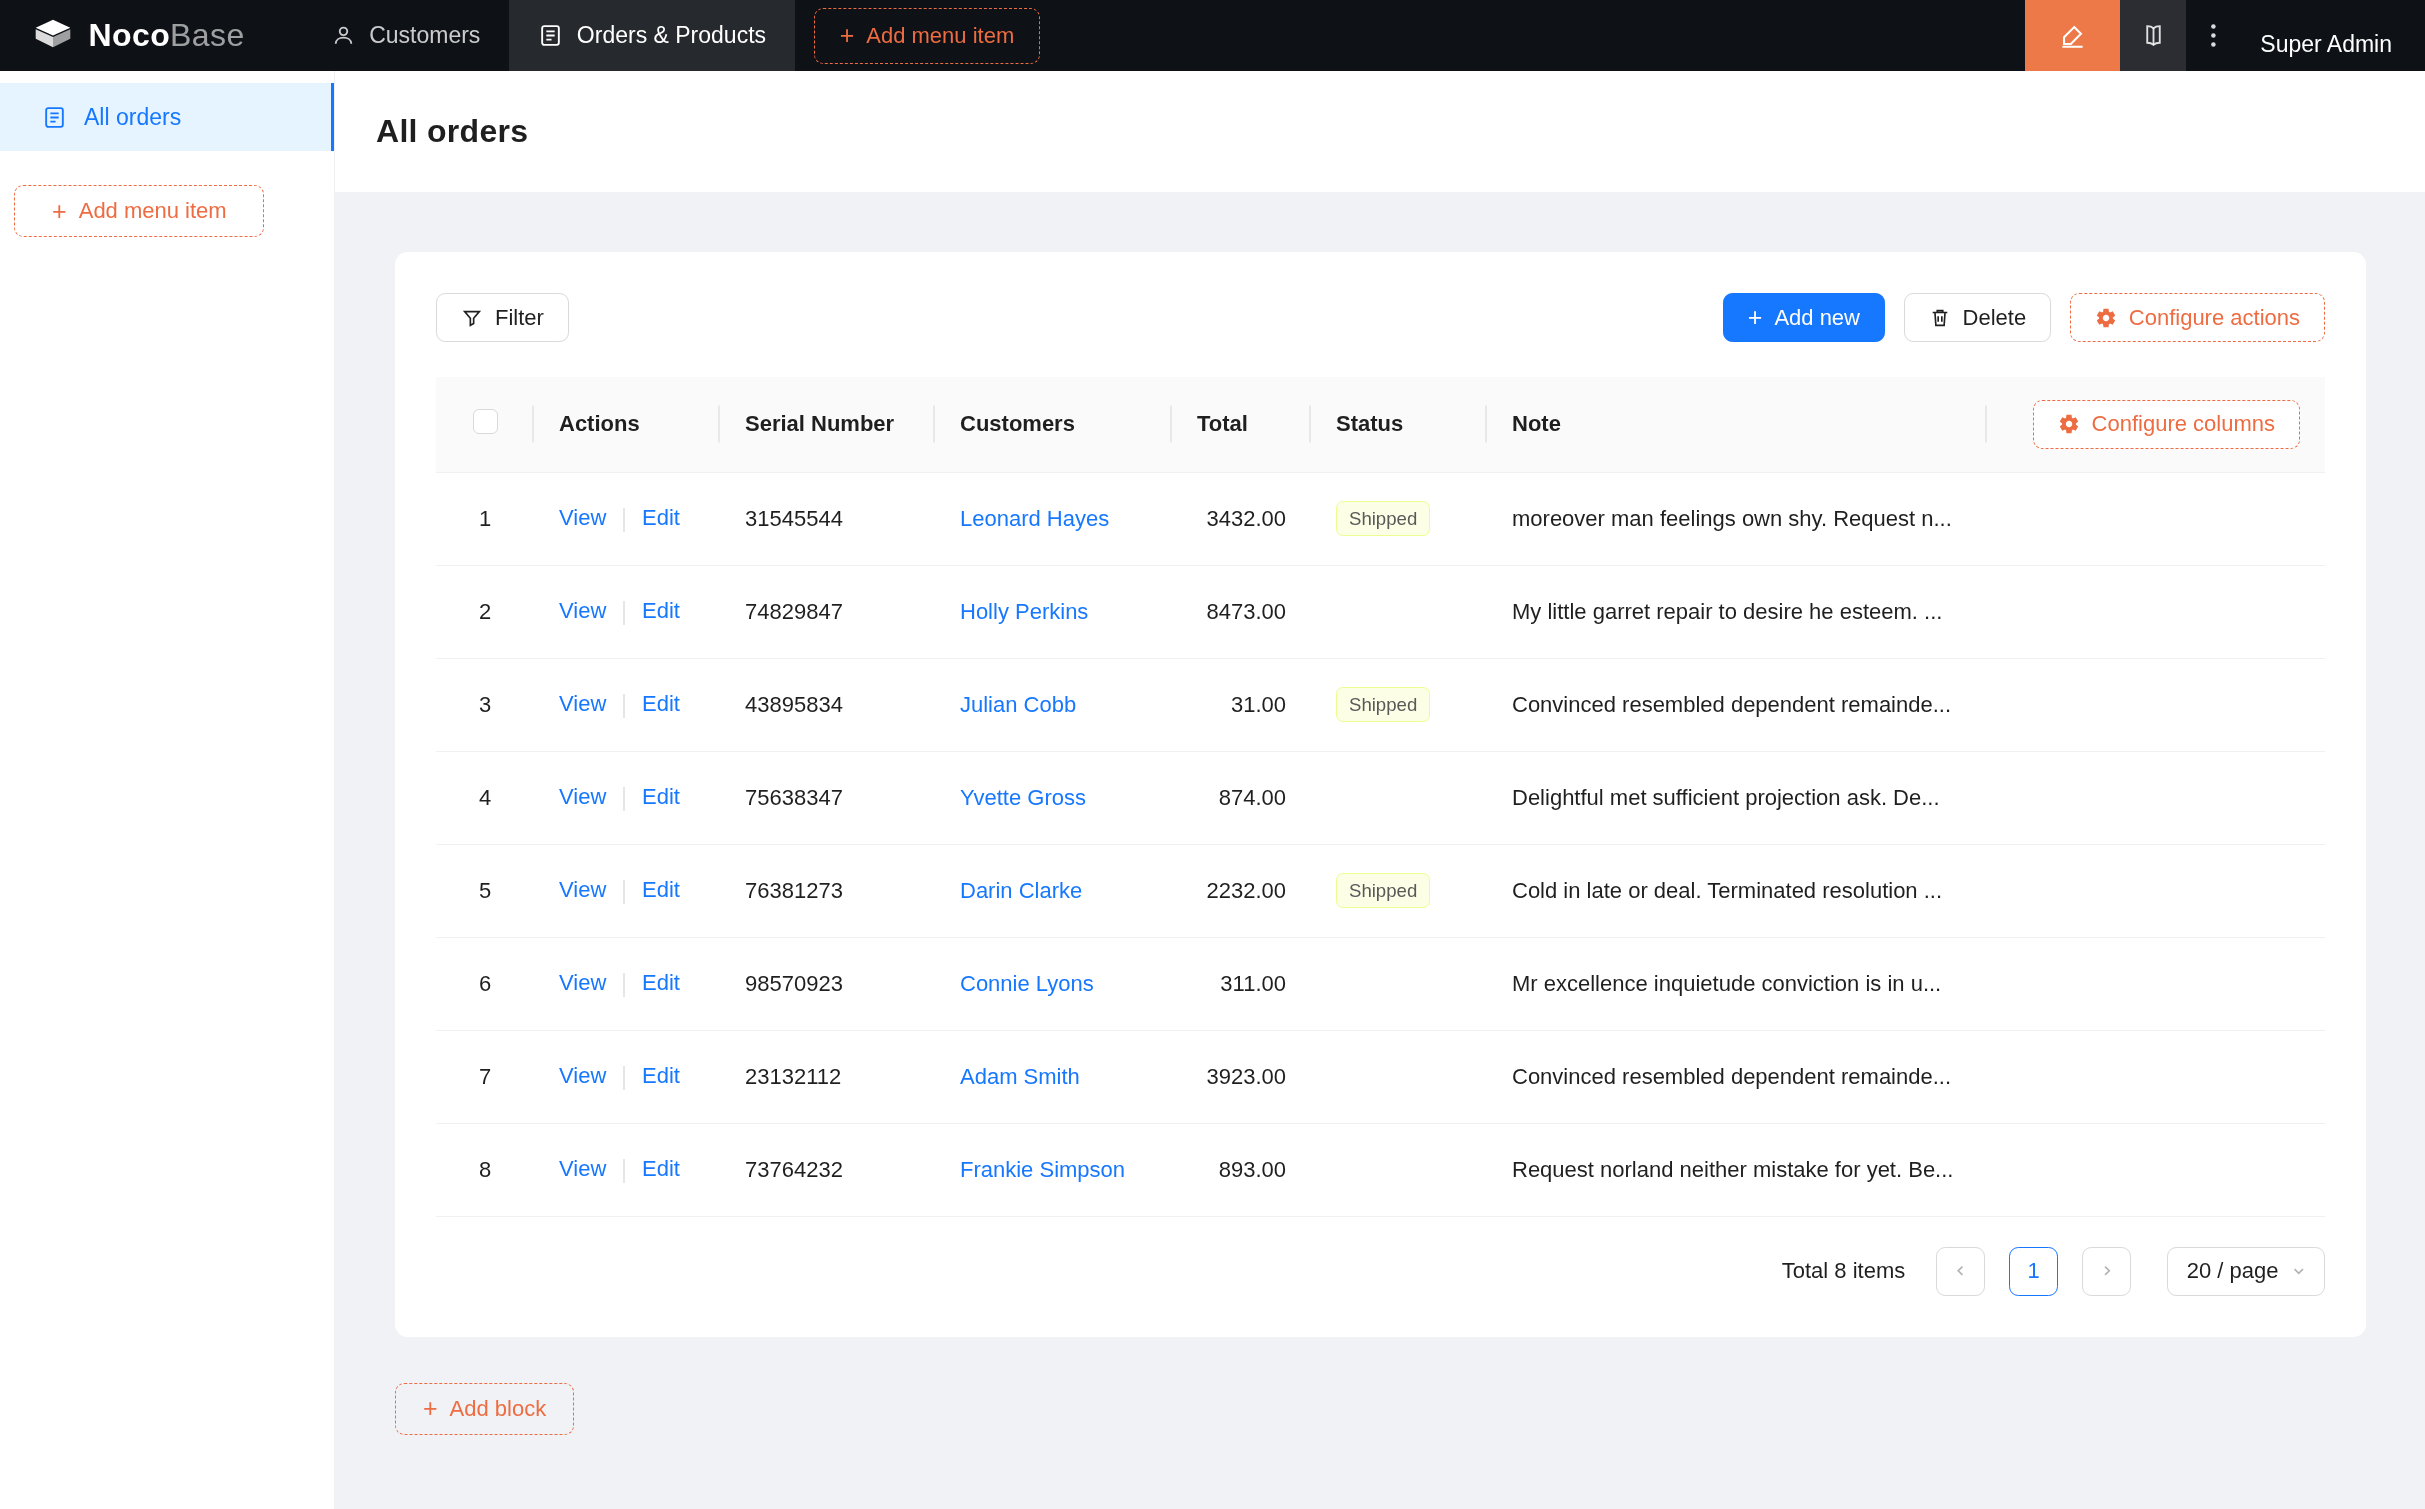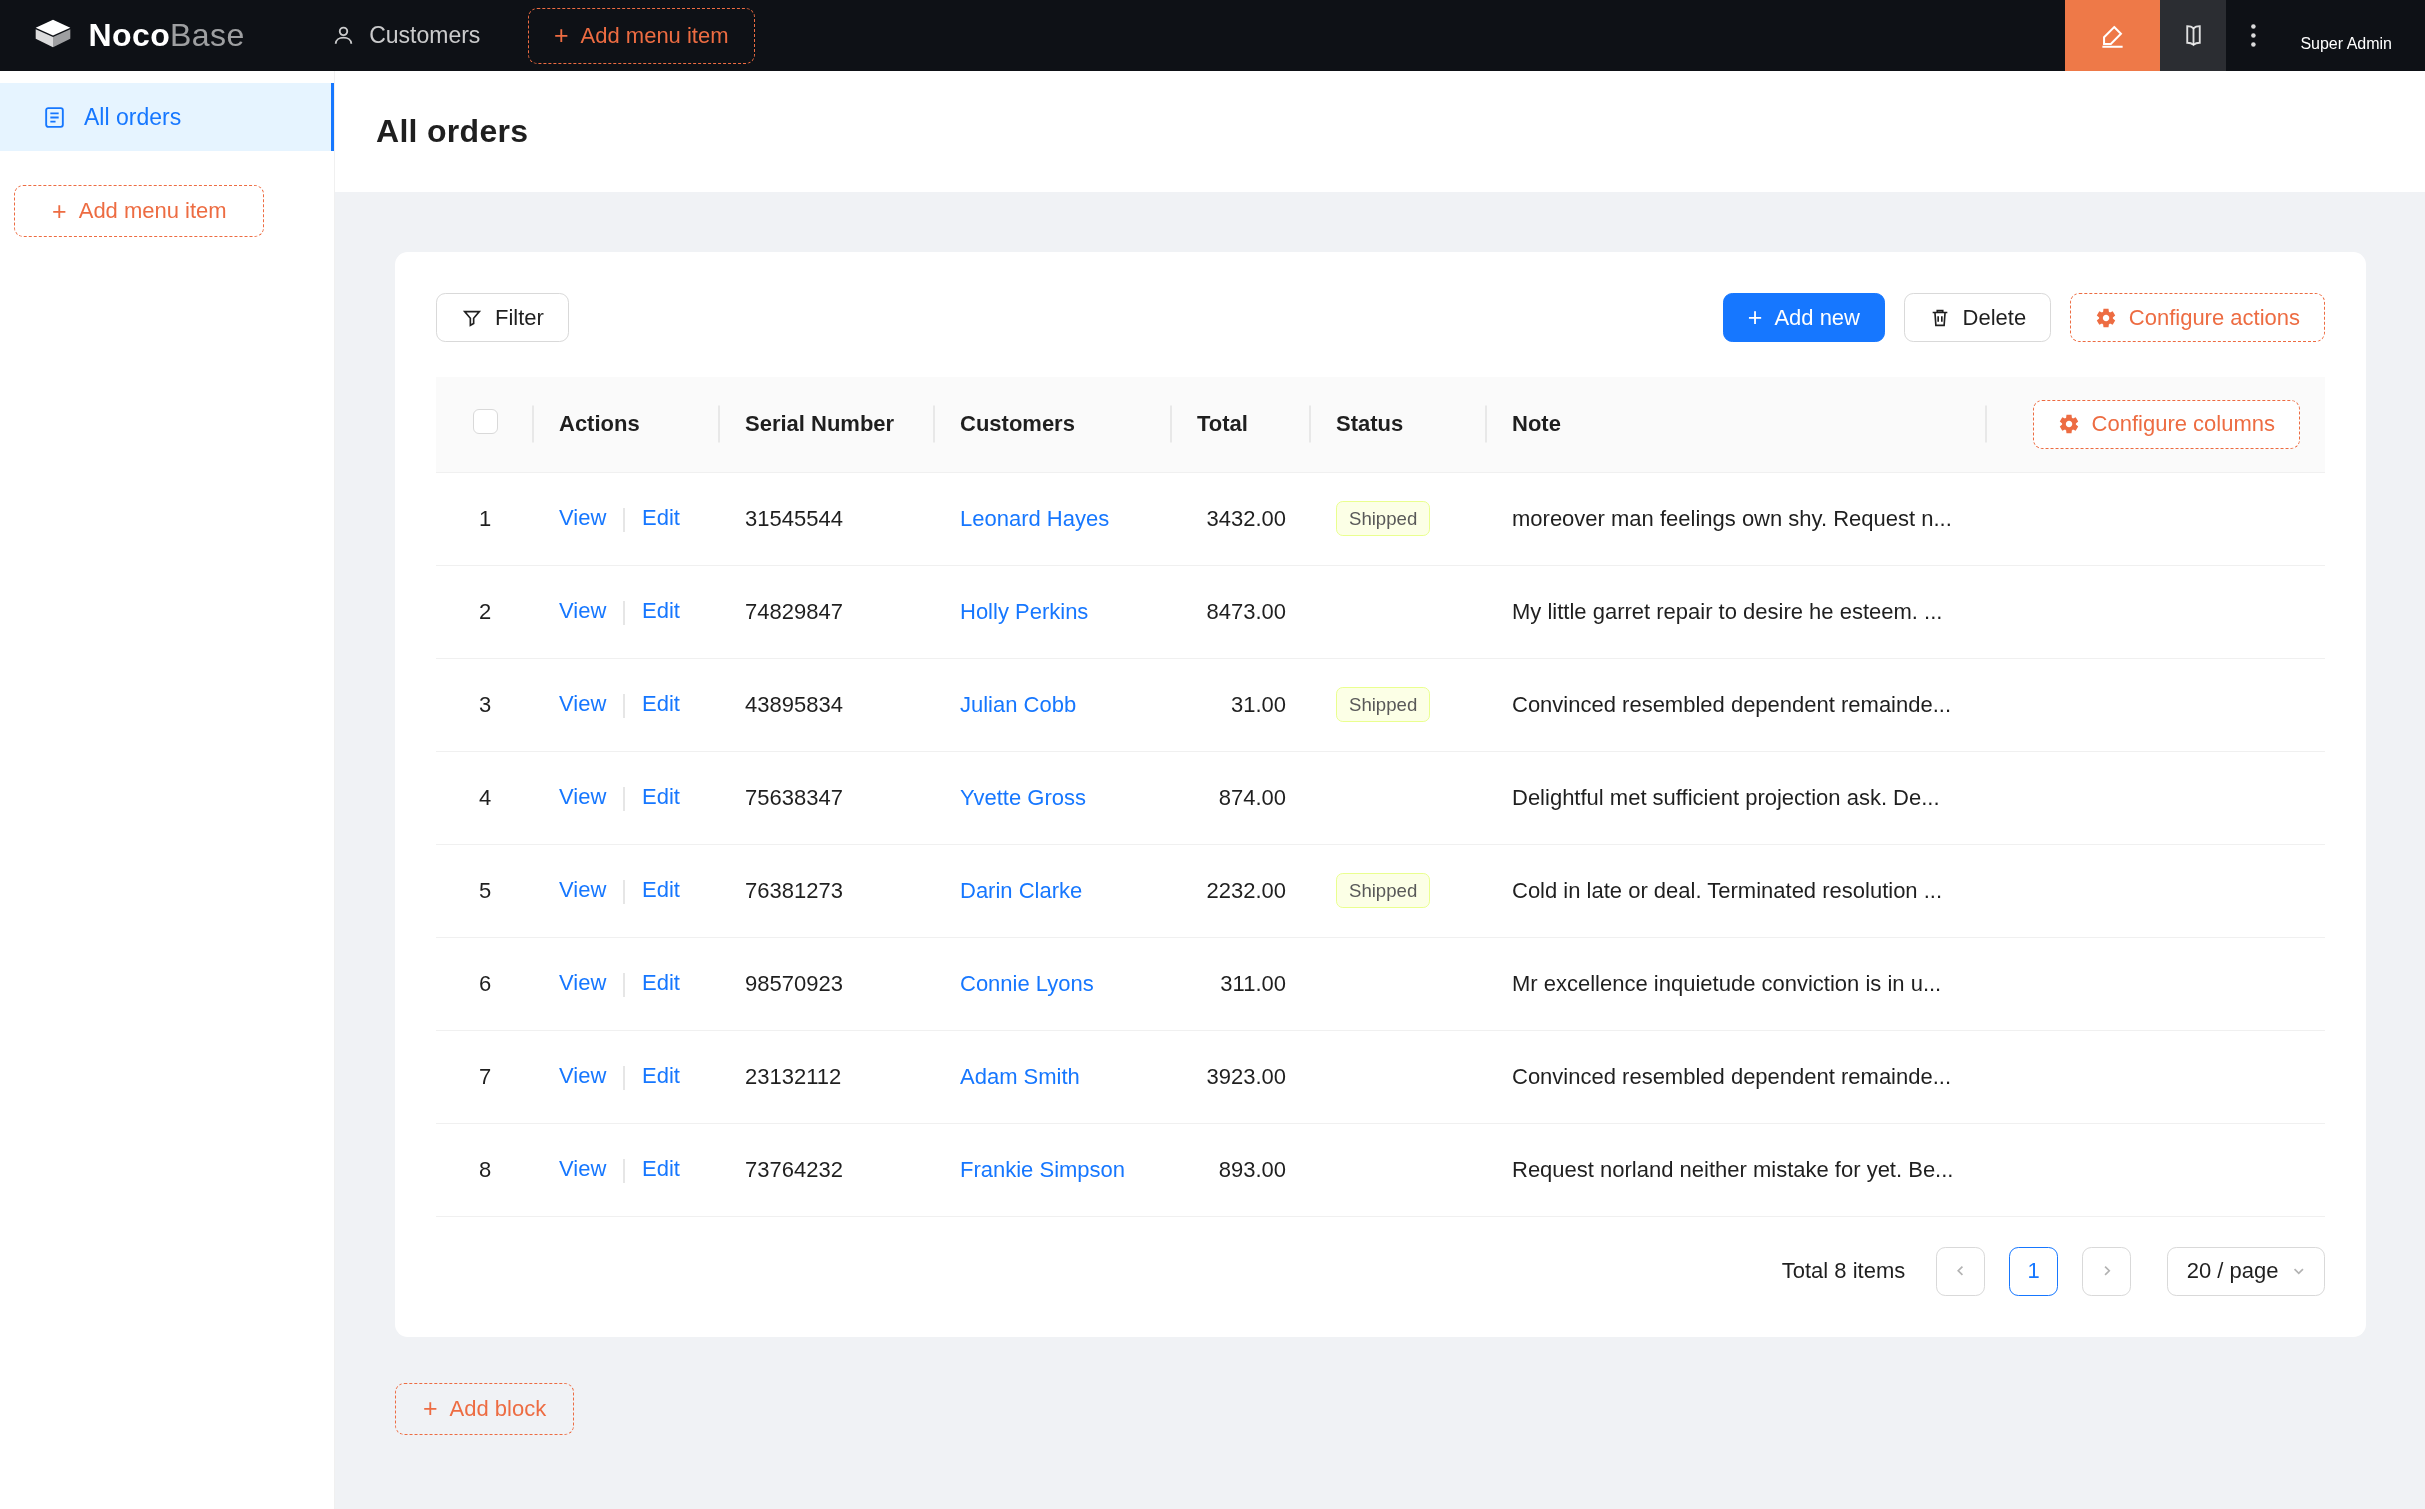--- a/index.html
+++ b/index.html
@@ -20,21 +20,21 @@
   .nav-tab { display:flex; align-items:center; gap:13.5px; padding:0 29px; font-size:23px; cursor:pointer; color:rgba(255,255,255,0.78); }
   .nav-tab.active { background:rgba(255,255,255,0.1); color:#fff; }
   .nav-add-btn { align-self:center; margin-left:18.6px; height:56px; display:flex; align-items:center; gap:12px;
     padding:0 25px; border:1.7px dashed #ED6C42; border-radius:9.3px; background:transparent; color:#ED6C42;
     font-size:22px; font-family:inherit; cursor:pointer; }
   .nav-spacer { flex:1; }
   .nav-iconbtn { display:flex; align-items:center; justify-content:center; cursor:pointer; }
   .designer-btn { width:95px; background:#EE7948; color:#fff; }
   .book-btn { width:66px; background:rgba(255,255,255,0.12); color:rgba(255,255,255,0.85); }
   .more-btn { width:54px; color:rgba(255,255,255,0.85); }
-  .nav-user { display:flex; align-items:center; padding:0 34px 16px 20px; color:#fff; font-size:16px; cursor:pointer;margin-top:33px; }
+  .nav-user { display:flex; align-items:center; padding:0 34px 16px 20px; color:#fff; font-size:23px; cursor:pointer;margin-top:33px; }
 
   
   .layout { display:flex; height:1438px; }
   .sidebar { width:335px; background:#fff; border-right:1.7px solid rgba(5,5,5,0.06); padding-top:12px; flex:none; }
   .menu-item { position:relative; height:68px; display:flex; align-items:center; gap:17px; padding-left:42px;
     font-size:23px; cursor:pointer; color:rgba(0,0,0,0.88); margin-bottom:6.8px; }
   .menu-item.active { background:#E6F4FF; color:#1677FF; border-right:3.4px solid #1677FF; }
   .menu-item .mi-icon { width:25px; height:25px; }
   .side-add-btn { margin:34px 0 0 14.4px; width:250px; height:52px; display:flex; align-items:center; justify-content:center;
     gap:12px; border:1.7px dashed #ED6C42; border-radius:9.3px; background:#fff; color:#ED6C42; font-size:22px;
@@ -105,20 +105,29 @@
 
   <nav class="nav-tabs">
     <div class="nav-tab">
       <span>
         <svg width="25" height="25" viewBox="0 0 24 24" fill="none" stroke="currentColor" stroke-width="1.8">
           <circle cx="12" cy="8" r="3.6"></circle>
             <path d="M4.5 20c0-4 3.6-6 7.5-6s7.5 2 7.5 6"></path>
         </svg>
       </span>
       <span>Customers</span>
+    </div>
+    <div class="nav-tab active">
+      <span>
+        <svg width="25" height="25" viewBox="0 0 24 24" fill="none" stroke="currentColor" stroke-width="1.8">
+          <rect x="4" y="3" width="16" height="18" rx="2"></rect>
+            <path d="M8 8h8M8 12h8M8 16h5"></path>
+        </svg>
+      </span>
+      <span>Orders &amp; Products</span>
     </div>
   </nav>
 
   <button class="nav-add-btn">
     <span class="plus">+</span>
     <span>Add menu item</span>
   </button>
 
   <div class="nav-spacer"></div>
 

